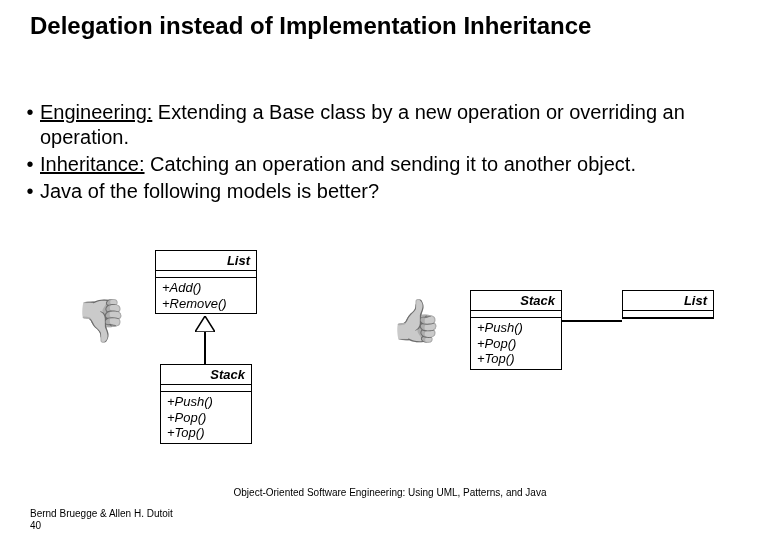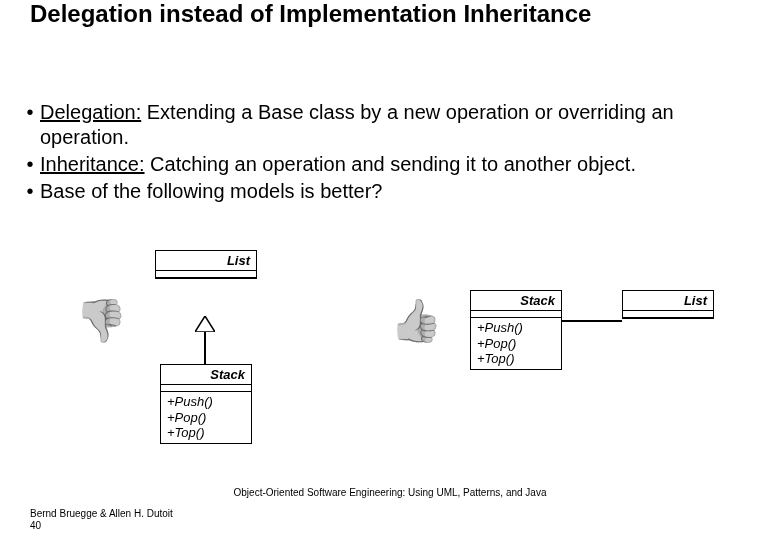--- a/index.html
+++ b/index.html
@@ -8,21 +8,21 @@
     width: 780px;
     height: 540px;
     background: #fff;
     font-family: Arial, Helvetica, sans-serif;
     color: #000;
     position: relative;
     overflow: hidden;
   }
   .title {
     position: absolute;
-    top: 0;
+    top: 12px;
     left: 30px;
     font-size: 24px;
     font-weight: bold;
     line-height: 1.2;
     max-width: 600px;
   }
   .bullets {
     position: absolute;
     top: 100px;
     left: 20px;
@@ -118,42 +118,44 @@
 </style>
 </head>
 <body>
 
 <div class="title">Delegation instead of Implementation Inheritance</div>
 
 <div class="bullets">
   <div class="bullet">
     <div class="dot">•</div>
     <div class="text">
-      <span class="u">Delegation:</span><span> Extending a Base class by a new operation or overriding an operation.</span>
+      <span class="u">Engineering:</span><span> Extending a Base class by a new operation or overriding an operation.</span>
     </div>
   </div>
   <div class="bullet">
     <div class="dot">•</div>
     <div class="text">
       <span class="u">Inheritance:</span><span> Catching an operation and sending it to another object.</span>
     </div>
   </div>
   <div class="bullet">
     <div class="dot">•</div>
     <div class="text">
-      <span>Base of the following models is better?</span>
+      <span>Java of the following models is better?</span>
     </div>
   </div>
 </div>
 
 <div class="thumb" style="left:75px; top:300px;">👎</div>
 
 <div class="uml" style="left:155px; top:250px; width:100px;">
   <div class="name">List</div>
   <div class="attrs"></div>
+  <div class="ops">+Add()
++Remove()</div>
 </div>
 
 <div class="inherit-tri" style="left:195px; top:316px;">
   <svg width="20" height="16">
       <polygon points="10,0 20,16 0,16" fill="#fff" stroke="#000" stroke-width="1.5"></polygon>
     </svg>
 </div>
 <div class="inherit-line" style="left:204px; top:332px; height:32px;"></div>
 
 <div class="uml" style="left:160px; top:364px; width:90px;">

